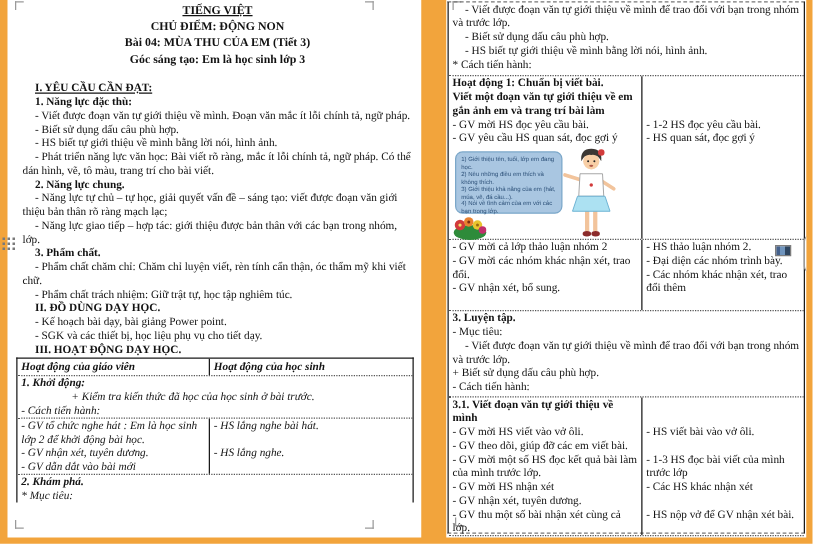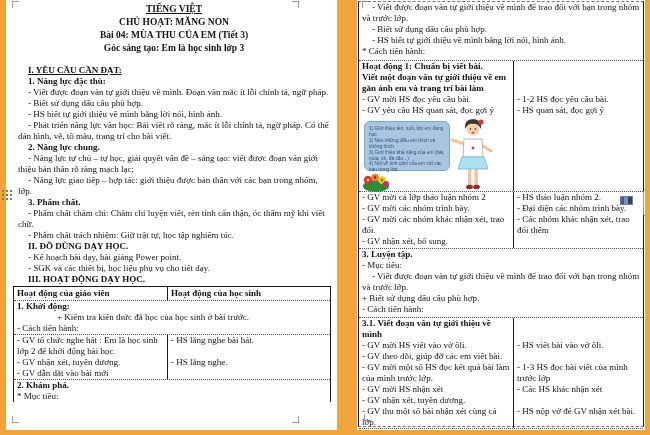--- a/index.html
+++ b/index.html
@@ -20,21 +20,21 @@
   .ind{text-indent:10px;}
   .ind2{padding-left:40px;}
 
   #pageL .content{padding:2px 7px 0 12px;}
   .titles{margin-top:1px;}
   .titles .ln{line-height:13px;text-align:center;font-weight:700;font-size:9.5px;}
 
   .paras{margin-top:10px;}
 
   
-  .tblL{margin:1px -1px 0 -5px;border:1px solid #1a1a1a;border-bottom:none;}
+  .tblL{margin:1px -1px 0 -5px;border:1px solid #1a1a1a;border-bottom:none;font-style:italic;}
   .thead{display:flex;font-weight:700;border-bottom:1px dotted #555;}
   .hcell{padding:1px 3px;box-sizing:border-box;}
   .hl{width:154px;border-right:1px solid #1a1a1a;}
   .hr{flex:1;}
   .rfull{padding:0 3px;border-bottom:1px dotted #555;}
   .rcols{display:flex;border-bottom:1px dotted #555;}
   .cl{width:154px;border-right:1px solid #1a1a1a;padding:0 3px;box-sizing:border-box;}
   .cr{flex:1;padding:0 3px;}
   .last{border-bottom:none;}
 
@@ -77,21 +77,21 @@
 
 <div class="page doc" id="pageL">
   <div class="cm tl" style="left:6px;top:1px;"></div>
   <div class="cm tr" style="left:286px;top:1px;"></div>
   <div class="cm bl" style="left:6px;bottom:7px;"></div>
   <div class="cm br" style="left:286px;bottom:7px;"></div>
 
   <div class="content">
     <div class="titles">
         <div class="ln u">TIẾNG VIỆT</div>
-        <div class="ln">CHỦ HOẠT: MĂNG NON</div>
+        <div class="ln">CHỦ ĐIỂM: ĐỘNG NON</div>
         <div class="ln">Bài 04: MÙA THU CỦA EM (Tiết 3)</div>
         <div class="ln">Góc sáng tạo: Em là học sinh lớp 3</div>
       </div>
 
     <div class="paras">
         <div class="ln b u ind">I. YÊU CẦU CẦN ĐẠT:</div>
         <div class="ln b ind">1. Năng lực đặc thù:</div>
         <div class="ln ind">- Viết được đoạn văn tự giới thiệu về mình. Đoạn văn mắc ít lỗi chính tả, ngữ pháp.</div>
         <div class="ln ind">- Biết sử dụng dấu câu phù hợp.</div>
         <div class="ln ind">- HS biết tự giới thiệu về mình bằng lời nói, hình ảnh.</div>
@@ -201,21 +201,20 @@
           <div class="ln">&nbsp;</div>
           <div class="ln">&nbsp;</div>
           <div class="ln">- 1-2 HS đọc yêu cầu bài.</div>
           <div class="ln">- HS quan sát, đọc gợi ý</div>
         </div>
     </div>
 
     <div class="rcols" style="min-height:56px;">
       <div class="cl">
           <div class="ln">- GV mời cả lớp thảo luận nhóm 2</div>
-          <div class="ln">- GV mời các nhóm trình bày.</div>
           <div class="ln">- GV mời các nhóm khác nhận xét, trao đổi.</div>
           <div class="ln">- GV nhận xét, bổ sung.</div>
         </div>
       <div class="cr">
           <div class="ln">- HS thảo luận nhóm 2.</div>
           <div class="ln">- Đại diện các nhóm trình bày.</div>
           <div class="ln">- Các nhóm khác nhận xét, trao đổi thêm</div>
         </div>
     </div>
 

